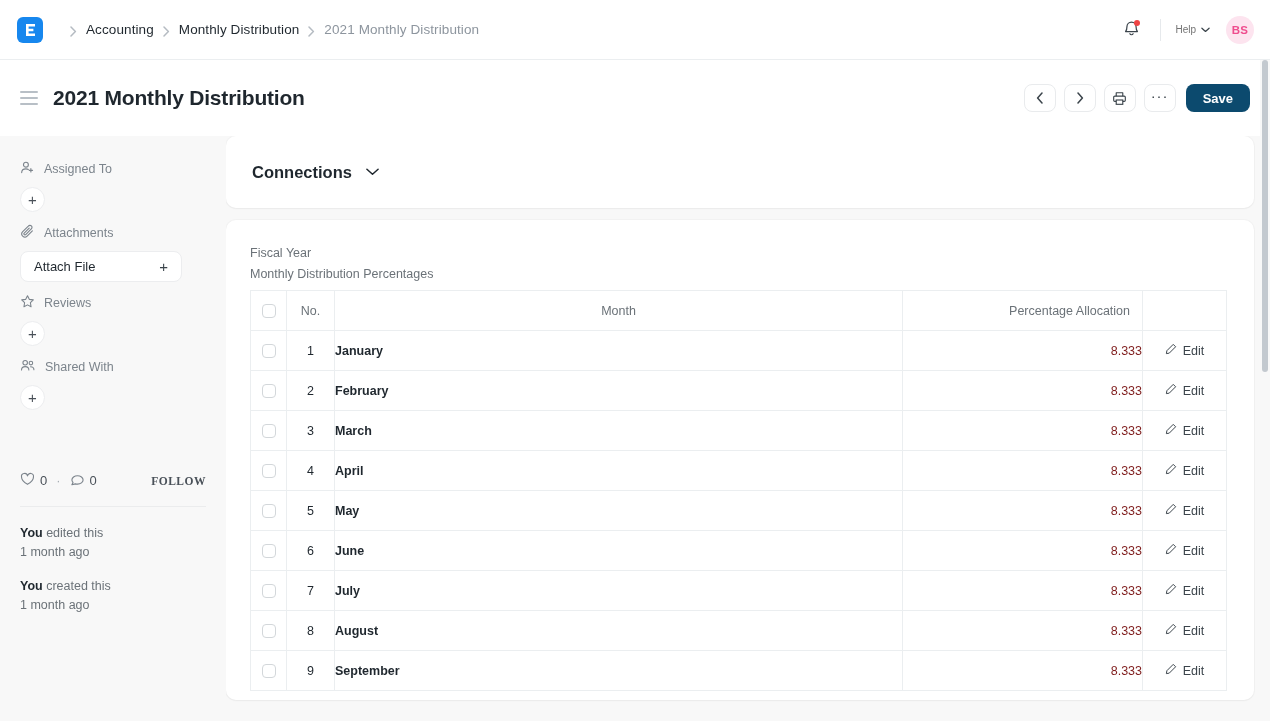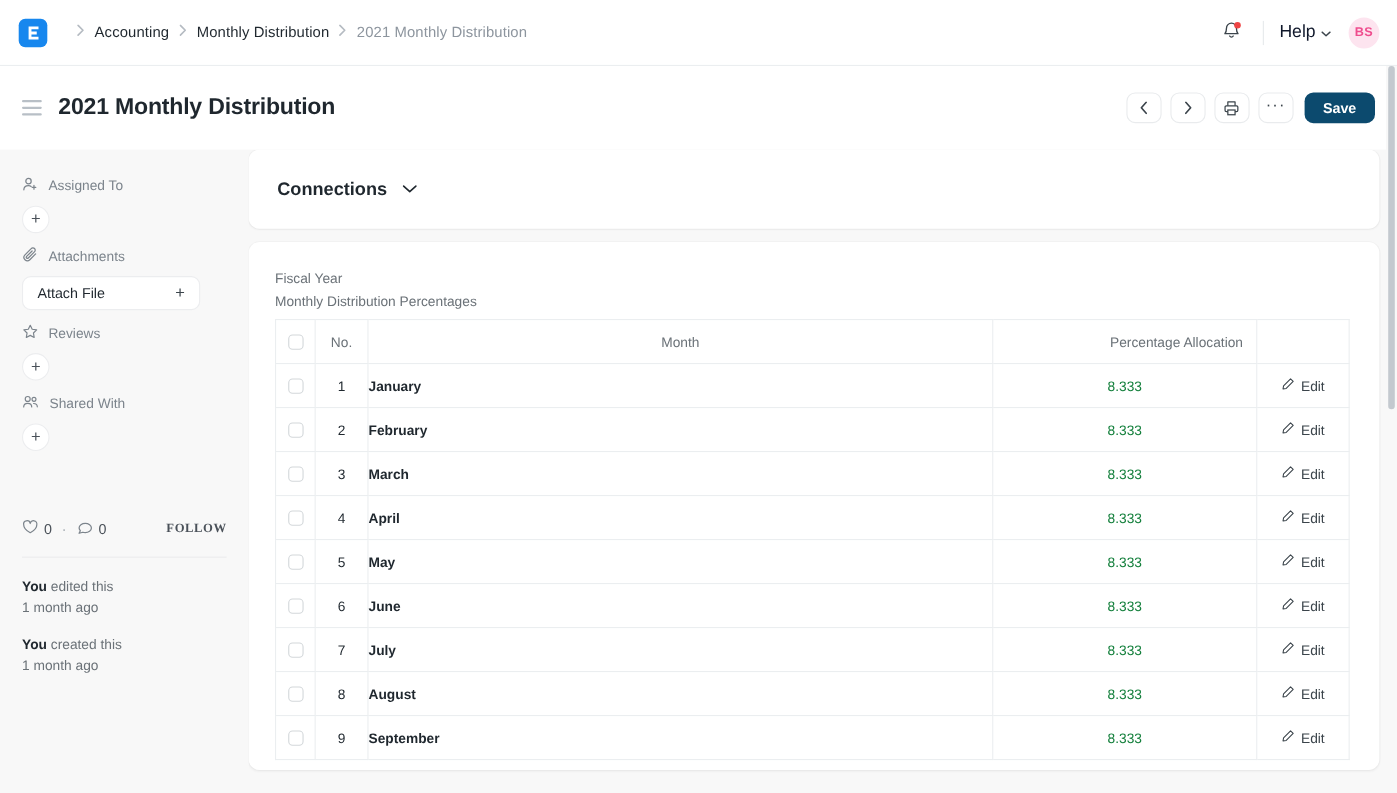--- a/index.html
+++ b/index.html
@@ -18,21 +18,21 @@
     background: #fff; border-bottom: 1px solid #ebeef0;
     display: flex; align-items: center; padding: 0 16px;
     z-index: 20;
   }
   .logo {
     width: 26px; height: 26px; border-radius: 6px; background: #1787ee;
     display: flex; align-items: center; justify-content: center; flex: 0 0 auto;
     margin-left: 1px;
   }
   .logo svg { display: block; }
-  .breadcrumb { display: flex; align-items: flex-start; margin-left: 18px; }
+  .breadcrumb { display: flex; align-items: flex-end; margin-left: 18px; }
   .crumb {
     font-size: 13.5px; color: #1f272e; white-space: nowrap; letter-spacing: .1px;
   }
   .crumb.last { color: #8d959e; }
   .crumb-sep {
     color: #b5bbc2; margin: 0 9px; font-size: 12px; display: flex; align-items: center;
   }
   .nav-right { margin-left: auto; display: flex; align-items: center; }
   .searchbox {
     width: 298px; height: 28px; background: #f4f5f6; border-radius: 8px;
@@ -41,21 +41,21 @@
   .searchbox .ph { font-size: 12.5px; color: #6b7278; }
   .bell-wrap {
     position: relative; width: 30px; height: 30px; margin-left: 22px;
     display: flex; align-items: center; justify-content: center; cursor: pointer;
   }
   .bell-dot {
     position: absolute; top: 5px; right: 6px; width: 6px; height: 6px;
     border-radius: 50%; background: #ef4444;
   }
   .nav-div { width: 1px; height: 22px; background: #e6e9ec; margin: 0 14px; }
-  .help { display: flex; align-items: center; gap: 5px; font-size: 16px; color: #0f172a; cursor: pointer; }
+  .help { display: flex; align-items: center; gap: 5px; font-size: 10px; color: #737373; cursor: pointer; }
   .avatar {
     width: 28px; height: 28px; border-radius: 50%; background: #fde4ef;
     color: #ef4d8e; font-size: 11.5px; font-weight: 700;
     display: flex; align-items: center; justify-content: center;
     margin-left: 16px; cursor: pointer; letter-spacing: .3px;
   }
 
   
   .page-head {
     position: absolute; top: 60px; left: 0; width: 1270px; height: 76px;
@@ -153,21 +153,21 @@
   .col-pct { width: 240px; }
   .col-act { width: 84px; }
   .th-txt { font-size: 12.5px; color: #6b7278; padding: 0 12px; }
   .th-txt.right { text-align: right; }
   .cb {
     width: 14px; height: 14px; border: 1px solid #d3d7da; border-radius: 4px;
     background: #fff; margin: 0 auto; cursor: pointer;
   }
   .td-no { font-size: 12.5px; color: #1f272e; text-align: center; }
   .td-month { font-size: 12.5px; font-weight: 700; color: #1f272e; padding: 0 12px; }
-  .td-pct { font-size: 12.5px; color: #15803d; text-align: center; padding: 0 12px; }
+  .td-pct { font-size: 12.5px; color: #7f1d1d; text-align: right; padding: 0 12px; }
   .td-edit { }
   .edit-link {
     display: flex; align-items: center; justify-content: center; gap: 6px;
     font-size: 12.5px; color: #3b444b; cursor: pointer;
   }
 
   
   .scroll-track {
     position: absolute; top: 60px; right: 0; width: 10px; height: 661px;
     background: #f8f8f8; z-index: 30;

